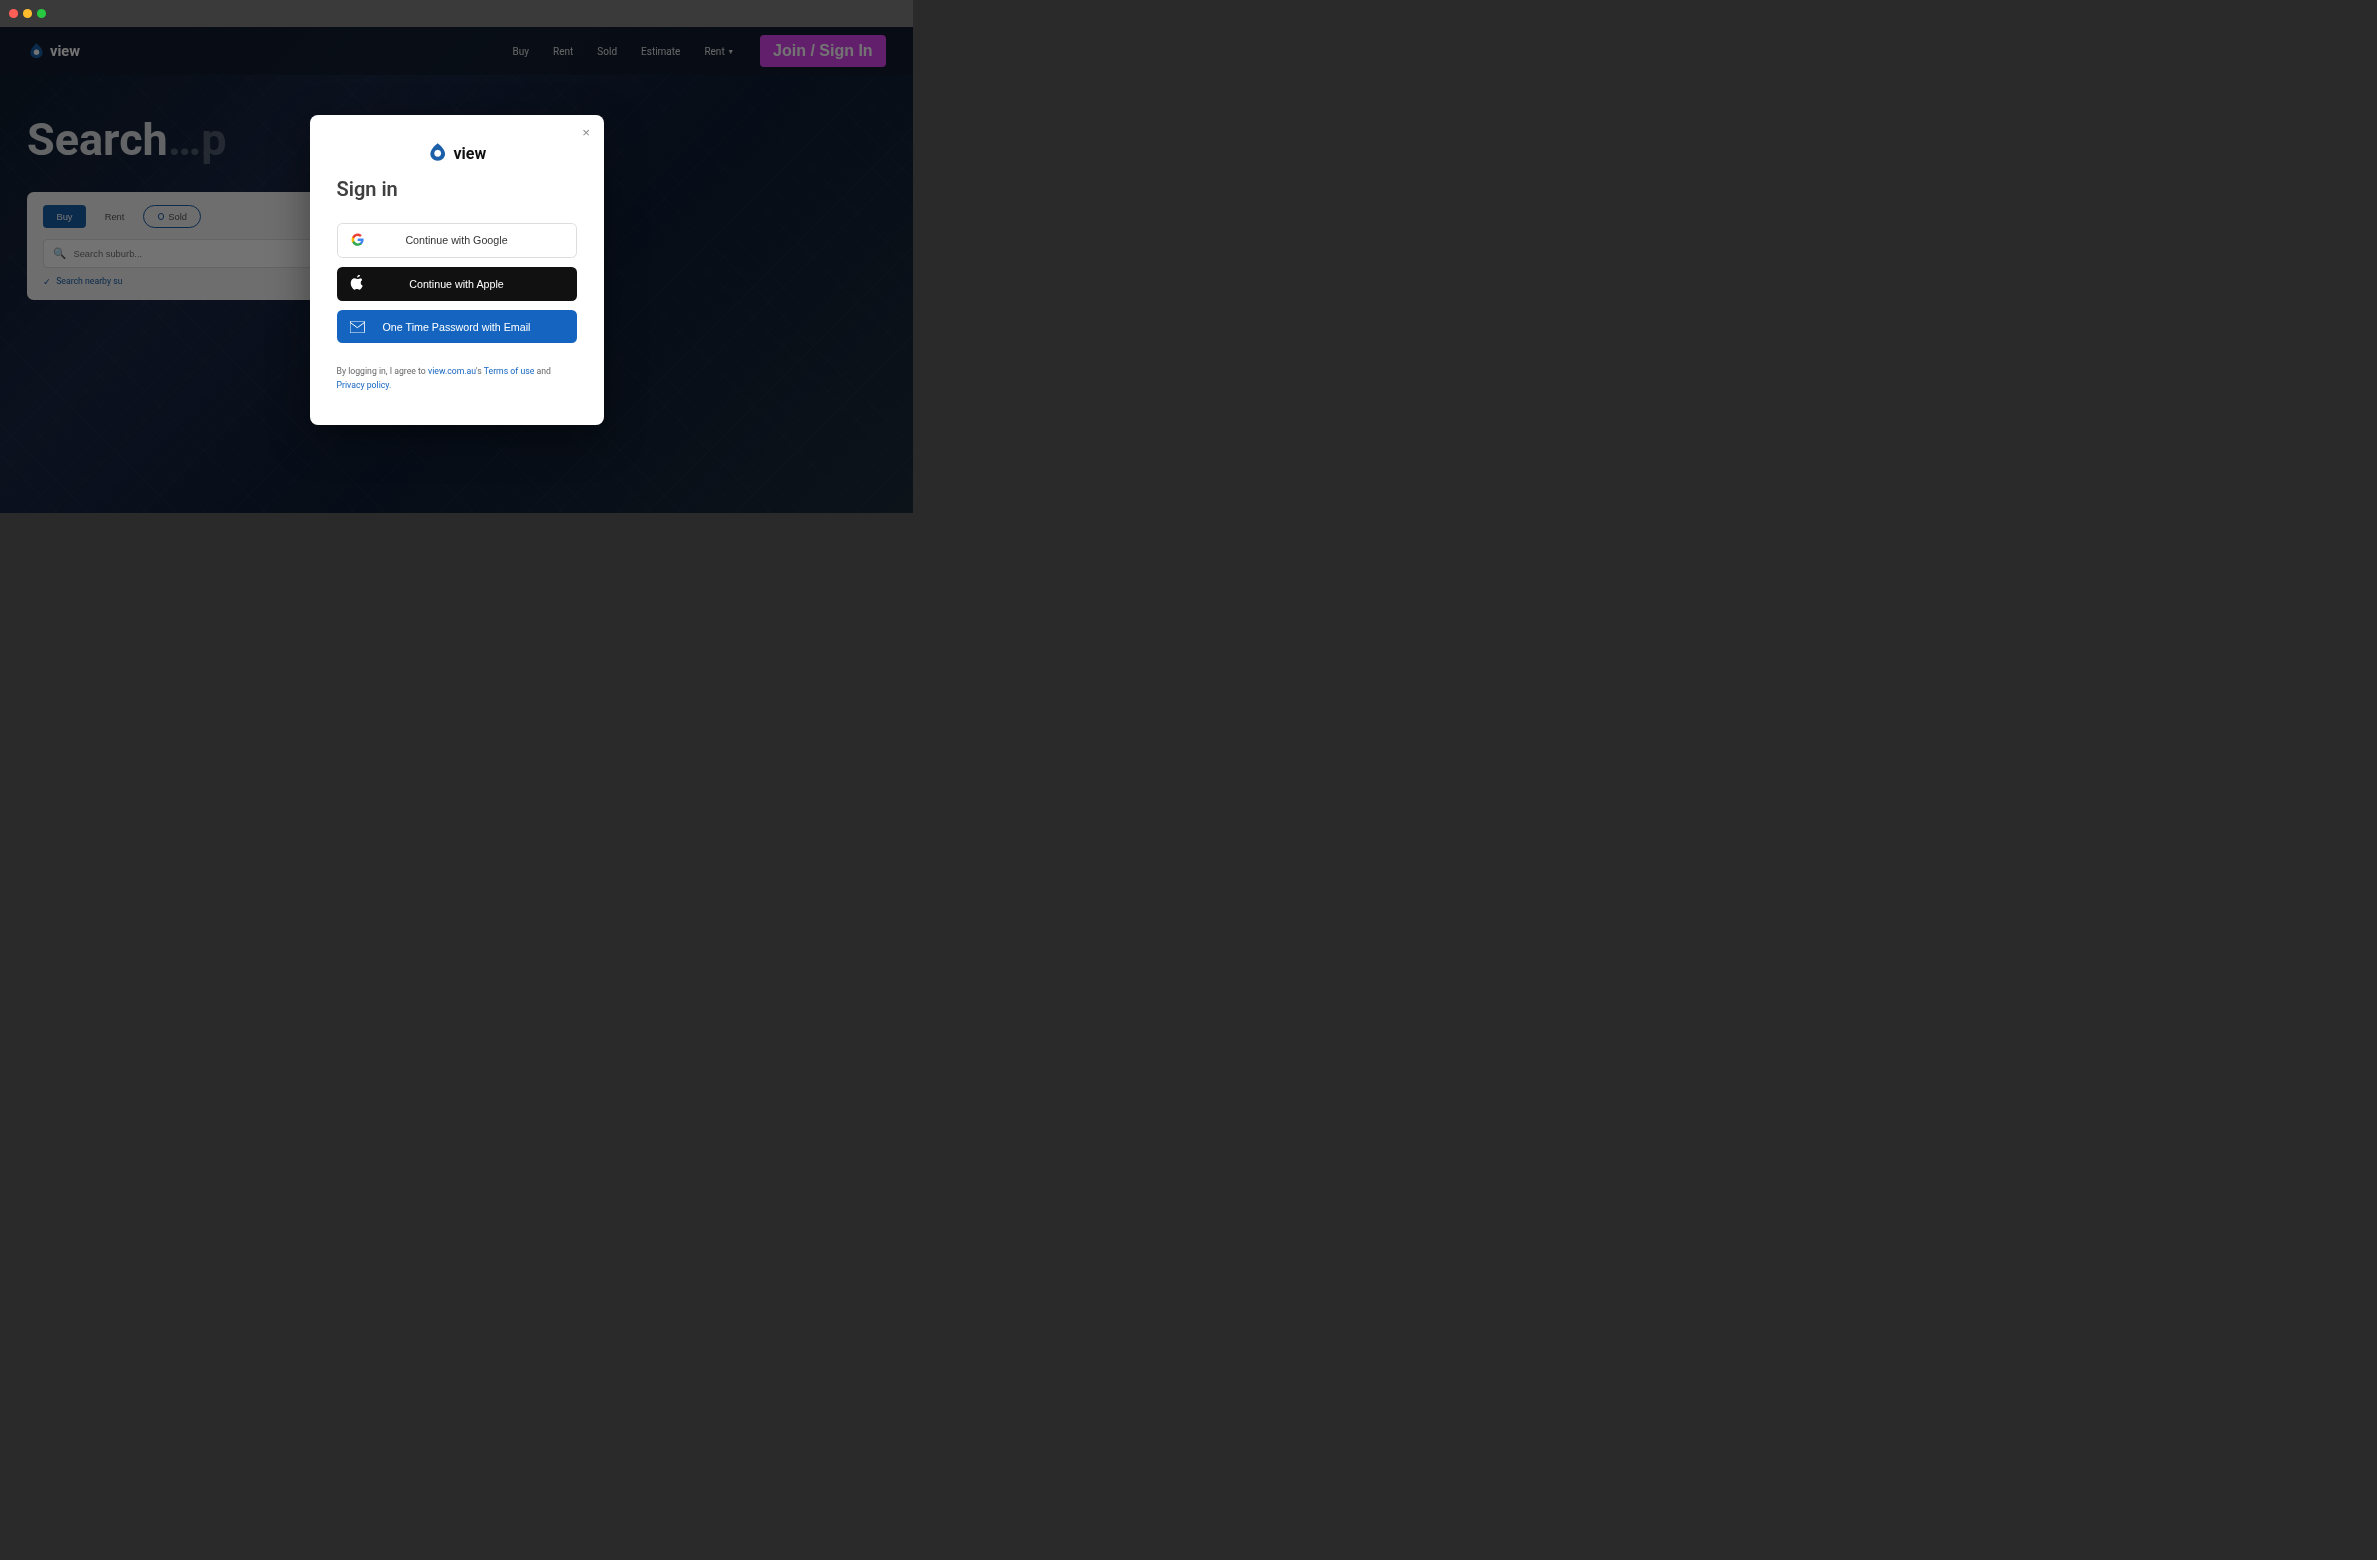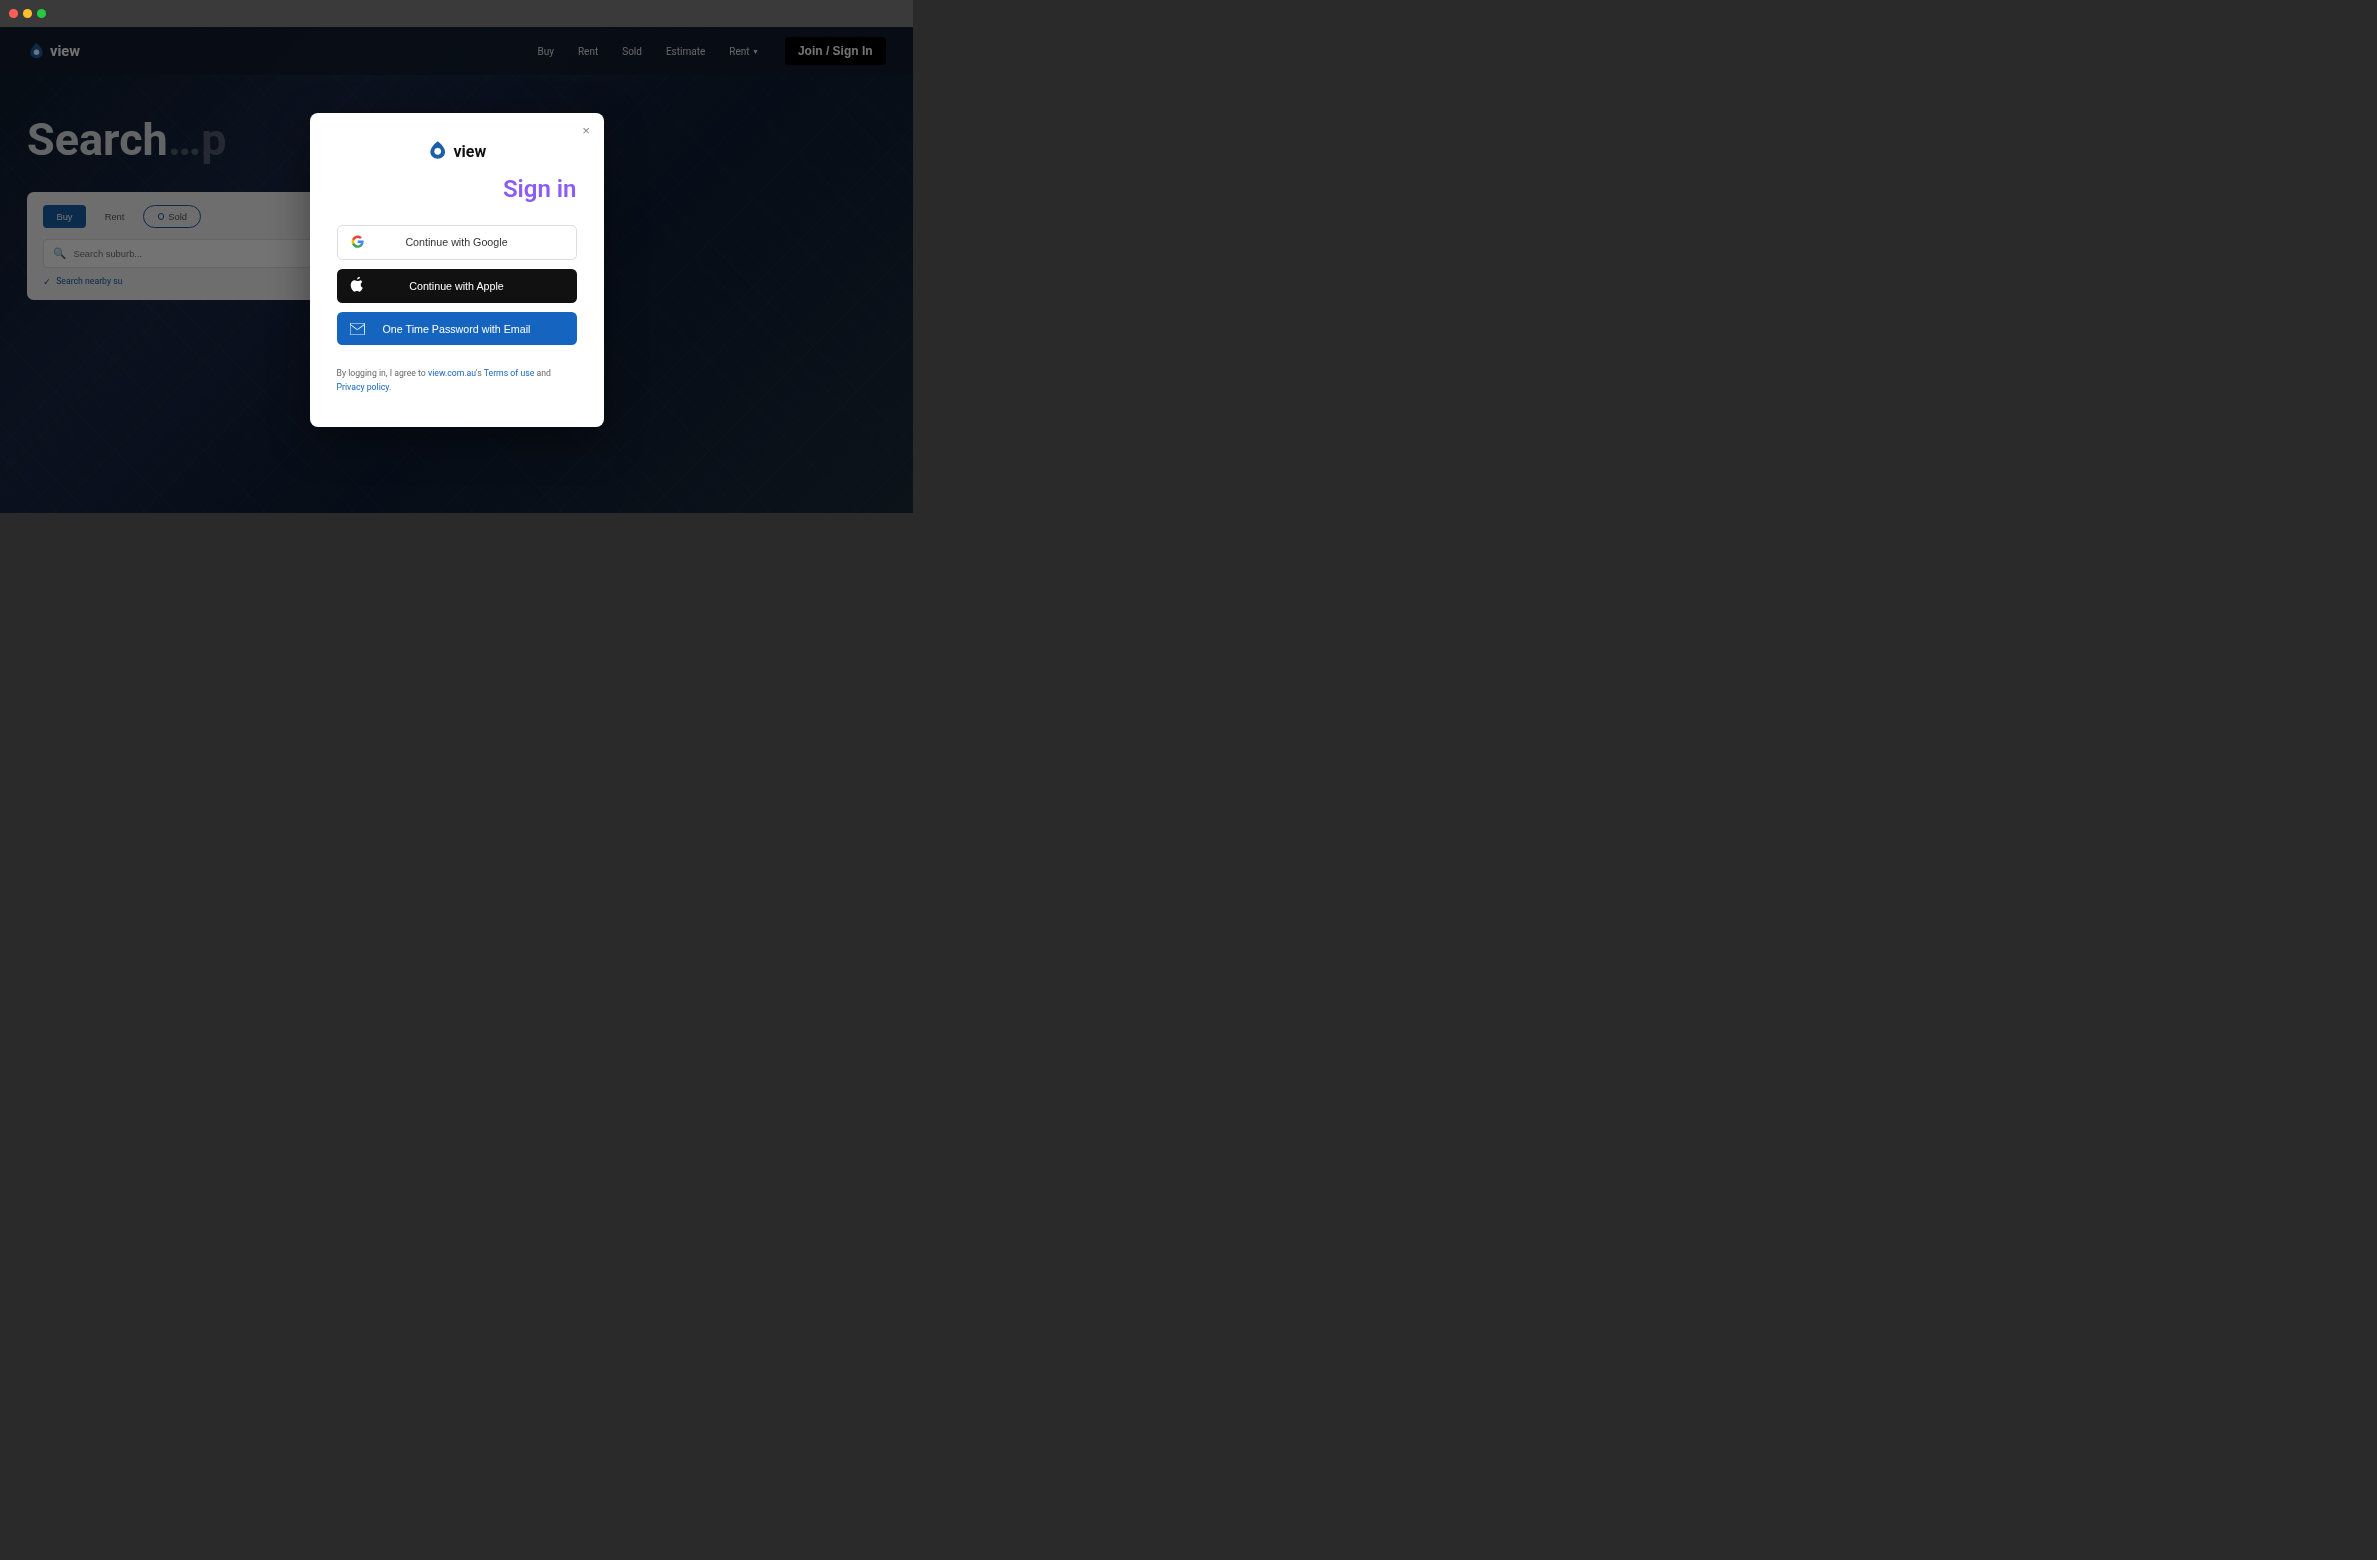--- a/index.html
+++ b/index.html
@@ -101,26 +101,26 @@
       font-size: 10px;
       font-weight: 400;
       cursor: pointer;
       text-decoration: none;
       display: flex;
       align-items: center;
       gap: 2.7px;
     }
 
     .nav-join-btn {
-      background: #000000;
+      background: #d946ef;
       color: white;
       border: none;
       border-radius: 4px;
       padding: 6.7px 13.4px;
-      font-size: 12px;
+      font-size: 16px;
       font-weight: 600;
       cursor: pointer;
       white-space: nowrap;
     }
 
     
     .hero {
       position: relative;
       z-index: 5;
       padding: 40px 27px 0;
@@ -274,24 +274,24 @@
       height: 21.4px;
     }
 
     .modal-logo-text {
       font-size: 16px;
       font-weight: 700;
       color: #111;
     }
 
     .modal-title {
-      text-align: right;
-      font-size: 24px;
+      text-align: left;
+      font-size: 20px;
       font-weight: 600;
-      color: #8b5cf6;
+      color: #404040;
       margin-bottom: 21.4px;
     }
 
     
     .auth-btn {
       width: 100%;
       border-radius: 5.3px;
       padding: 10.7px 13.4px;
       font-size: 10.7px;
       font-weight: 500;

